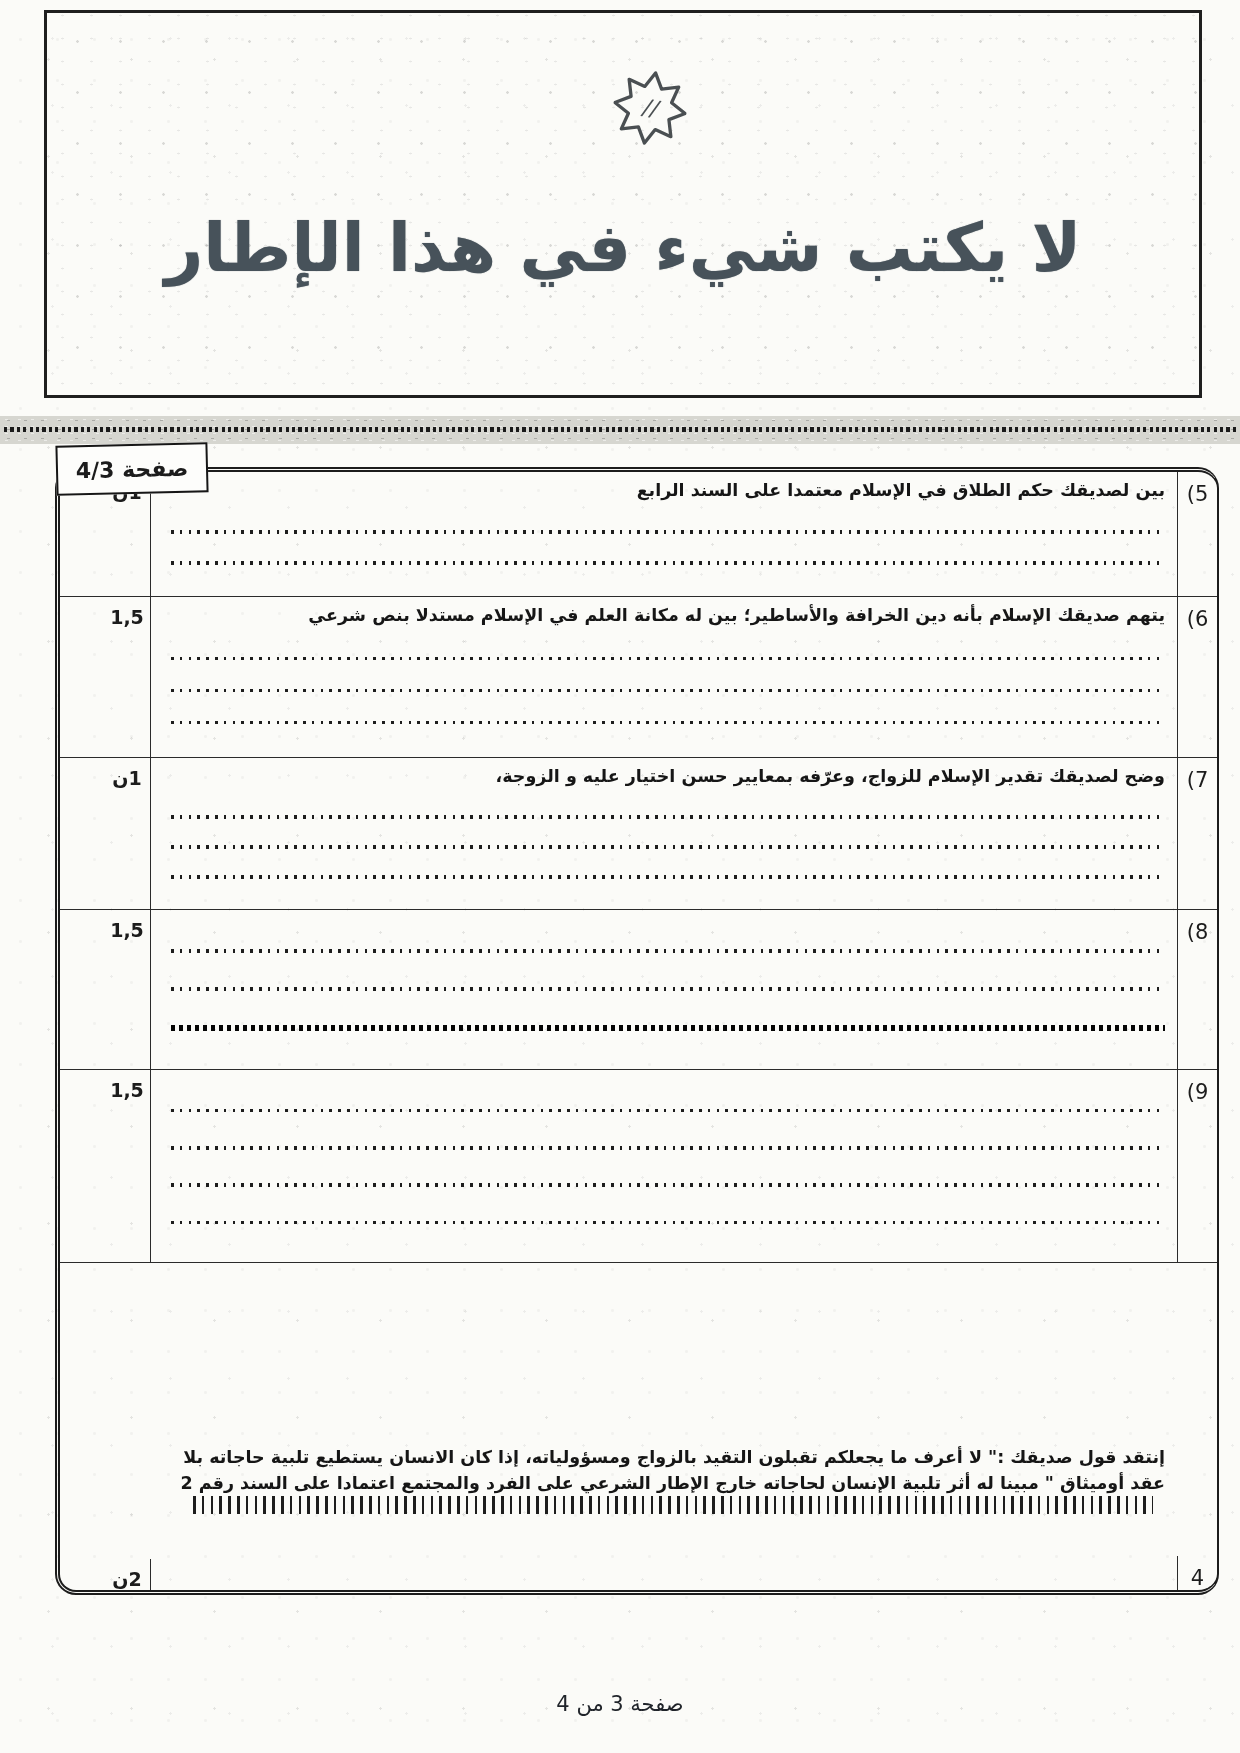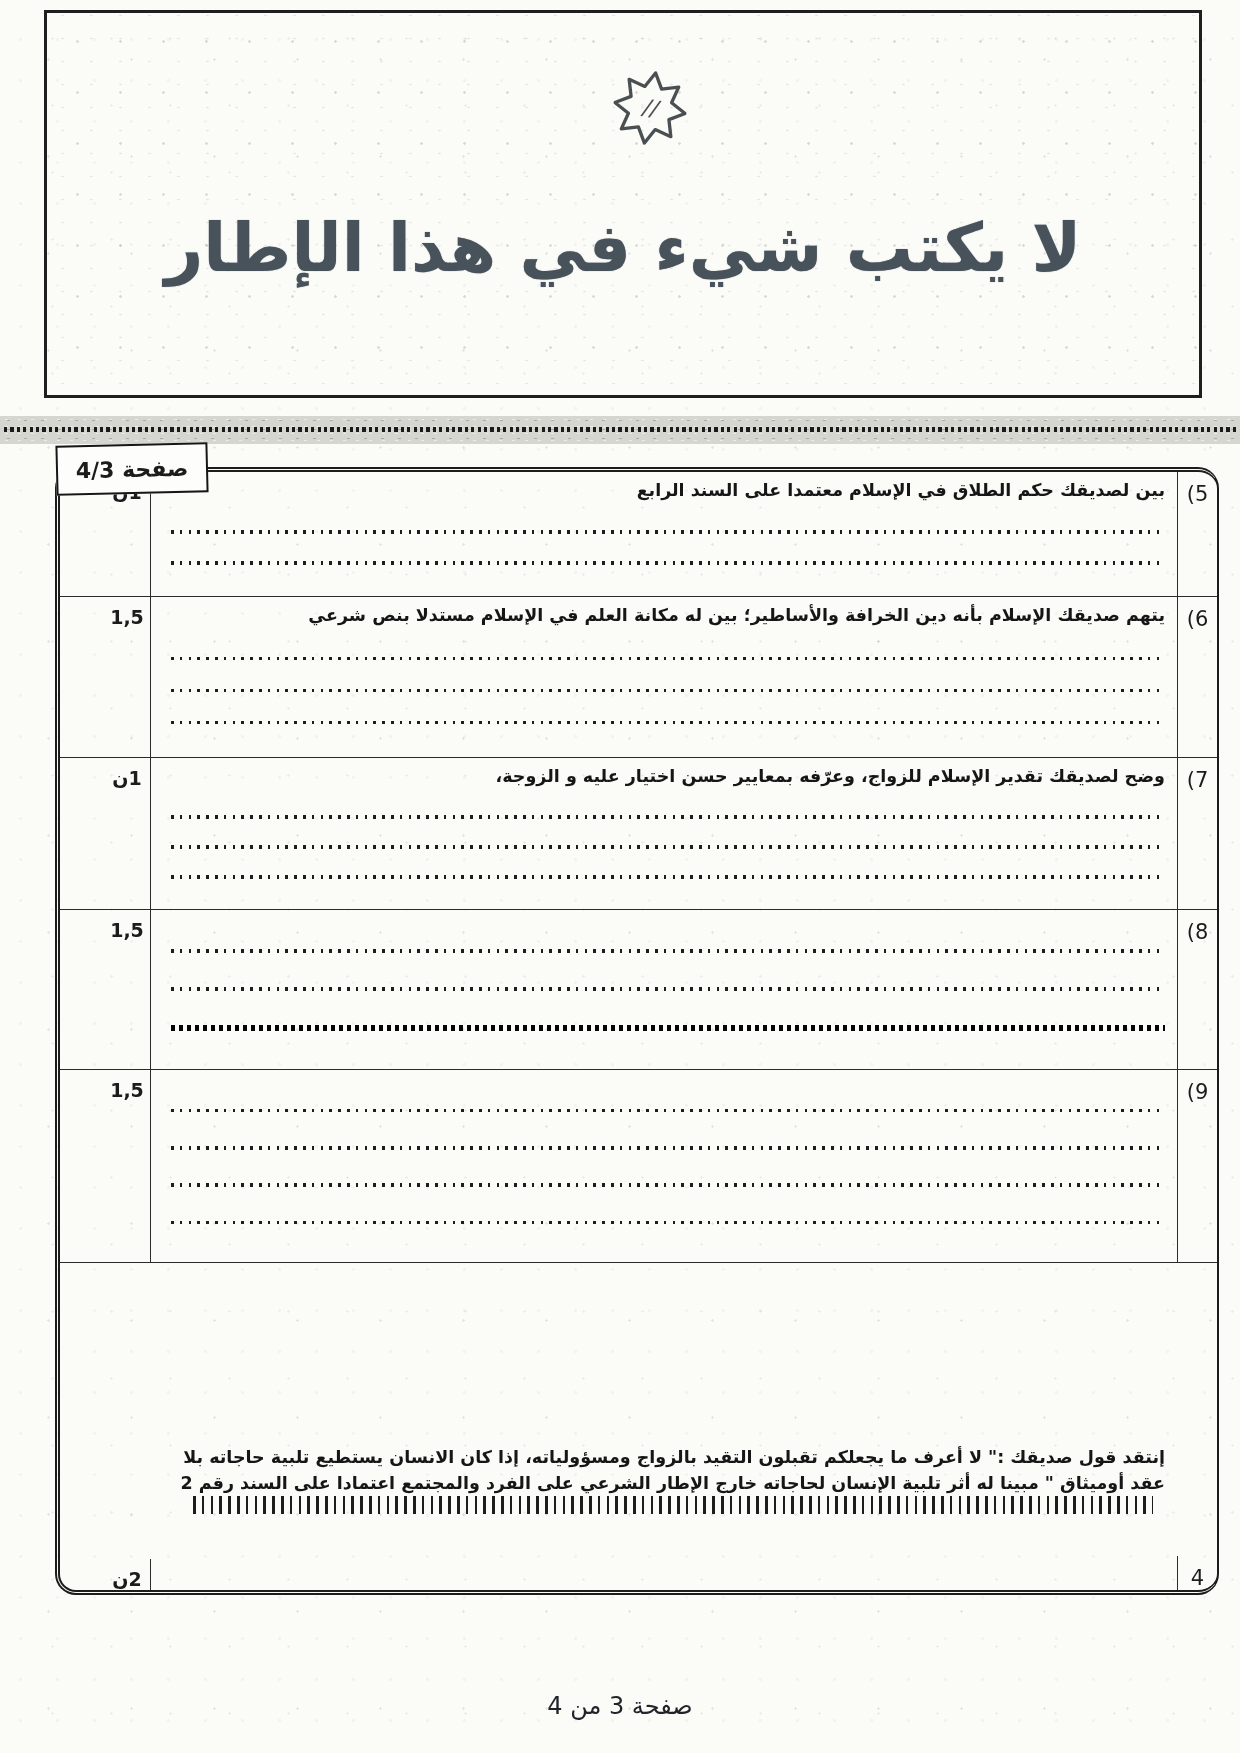--- a/index.html
+++ b/index.html
@@ -97,21 +97,21 @@
     background-image:repeating-linear-gradient(90deg,#050505 0 4px, transparent 4px 8px);
   }
   
   .qrow:nth-child(4) .qtext, .qrow:nth-child(5) .qtext{ word-spacing:.33em; text-align:justify; }
   .qrow:nth-child(6) .alines{ padding-bottom:72px; }
   .qrow:nth-child(6) .answer-line{ width:calc(100% - 40px); margin-right:12px; }
 
   
   .footer{
     position:absolute; left:0; right:0; top:1692px; text-align:center;
-    direction:rtl; font-size:24px; color:#20242a; letter-spacing:.5px;
+    direction:rtl; font-size:21px; color:#20242a; letter-spacing:.5px;
   }
 </style>
 </head>
 <body>
 
 <div class="page">
 
   <div class="top-frame">
     <div class="star-wrap">
       <svg viewBox="0 0 100 100" width="74" height="78">

